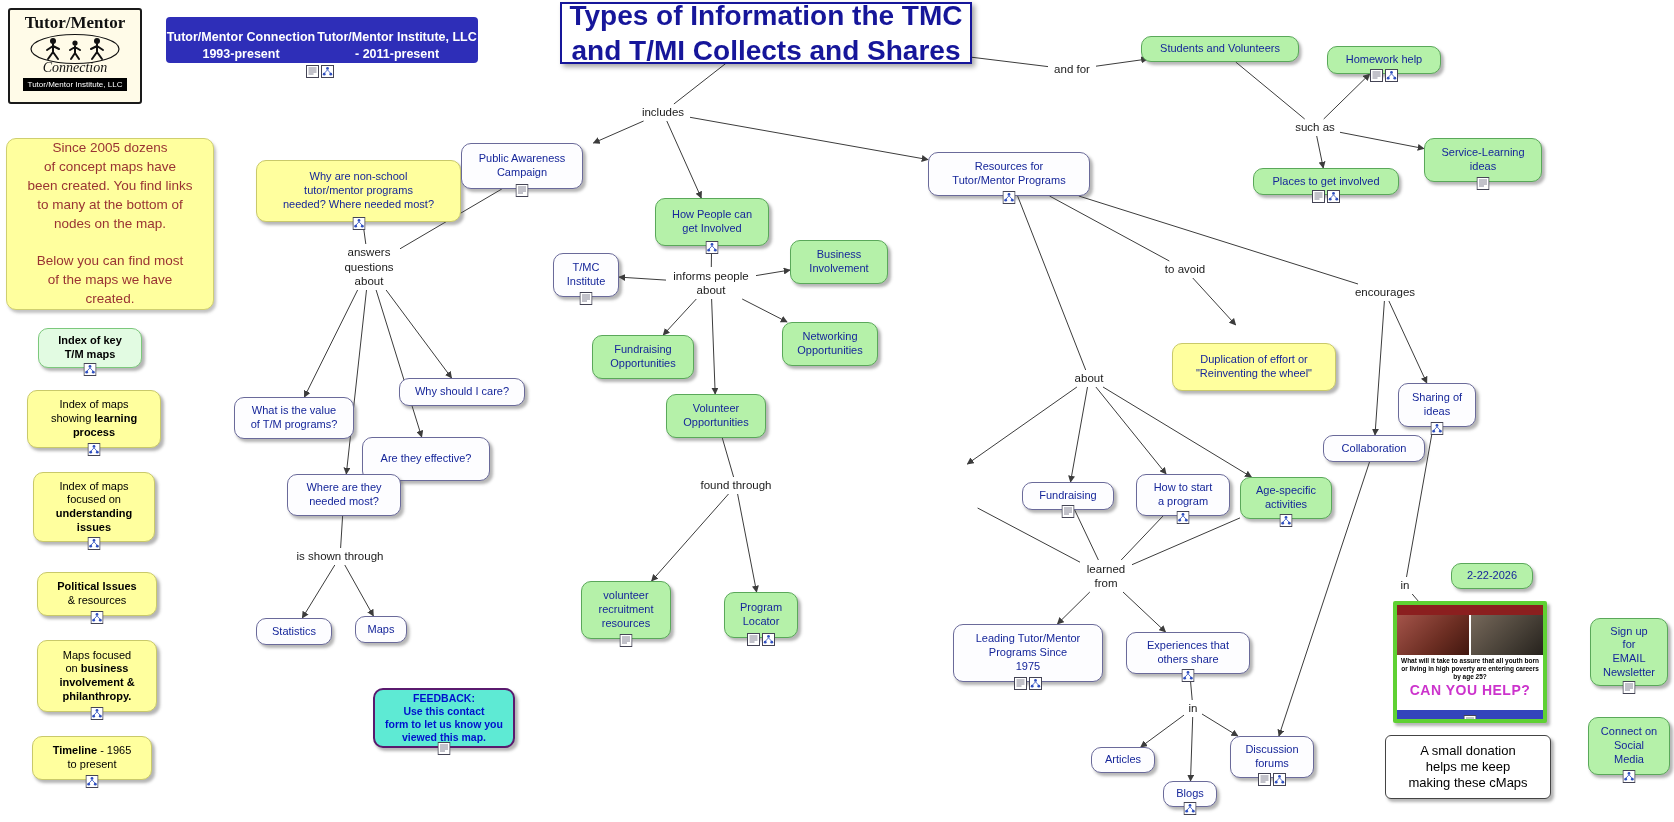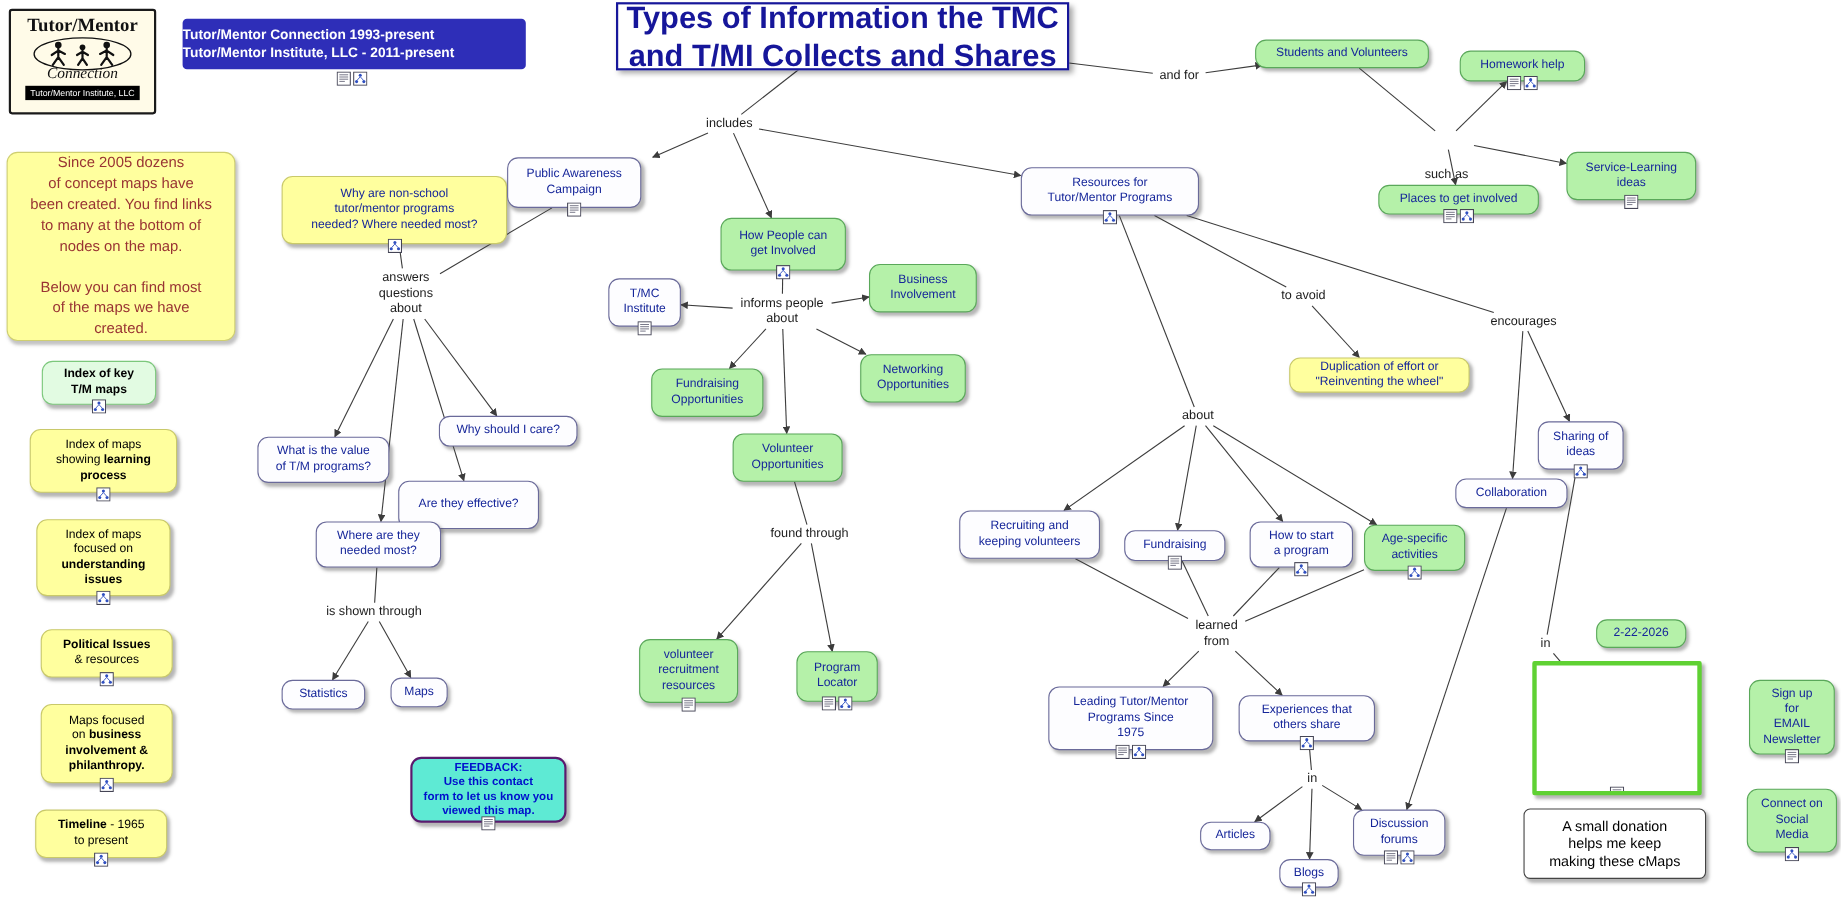--- a/index.html
+++ b/index.html
@@ -36,21 +36,21 @@
   .img-foot{height:9px;background:#3344bb;margin-top:auto}
 
   #logo{position:absolute;left:8px;top:8px;width:134px;height:96px;background:#fffbe8;border:2px solid #1a1a1a;
         border-radius:3px;display:flex;flex-direction:column;align-items:center;justify-content:flex-start;
         padding:3px 3px 4px;box-sizing:border-box;z-index:3}
   .logo-title{font-family:"Liberation Serif",serif;font-weight:bold;font-size:17px;color:#111}
   .logo-script{font-family:"Liberation Serif",serif;font-style:italic;font-size:14px;color:#111;margin-top:-5px}
   .logo-bar{background:#000;color:#fff;font-size:8px;padding:2px 5px;margin-top:2px;white-space:nowrap}
 
   #banner{position:absolute;left:166px;top:17px;width:312px;height:46px;background:#2e2eb8;color:#fff;
-          font-weight:bold;font-size:12.5px;display:flex;flex-direction:column;align-items:flex-start;
+          font-weight:bold;font-size:12.5px;display:flex;flex-direction:row;align-items:flex-end;
           justify-content:center;text-align:center;border-radius:4px;line-height:1.35;z-index:3}
   #banner-icons{position:absolute;left:306px;top:65px;display:flex;gap:2px;z-index:3}
 
   #title{position:absolute;left:560px;top:2px;width:412px;height:62px;background:#fff;border:2px solid #16169a;
          box-shadow:3px 3px 5px rgba(0,0,0,.35);display:flex;flex-direction:column;align-items:center;
          justify-content:center;font-size:28px;font-weight:bold;color:#16169a;line-height:1.25;z-index:3;box-sizing:border-box}
 
   #intro{position:absolute;left:6px;top:138px;width:208px;height:172px;background:#ffff9e;border:1px solid #cfcf70;
          border-radius:10px;color:#993333;font-size:13.5px;line-height:1.4;display:flex;align-items:center;
          justify-content:center;text-align:center;white-space:pre-line;box-shadow:2px 3px 3px rgba(80,80,80,.35);
@@ -355,43 +355,40 @@
           <svg viewBox="0 0 13 13">
             <rect x="0.5" y="0.5" width="12" height="12" fill="#fff" stroke="#445"></rect>
             <circle cx="6.5" cy="3.4" r="1.4" fill="#2f4fc0"></circle>
             <circle cx="3.2" cy="9.2" r="1.4" fill="#2f4fc0"></circle>
             <circle cx="9.8" cy="9.2" r="1.4" fill="#2f4fc0"></circle>
             <path d="M6.5 4.8L3.6 8M6.5 4.8L9.4 8" stroke="#2f4fc0" stroke-width="0.8" fill="none"></path>
           </svg>
         </span>
       </span>
     </div>
-    <div class="node yellow" style="left: 1172px; top: 325px; width: 164px; height: 32px;">
+    <div class="node yellow" style="left: 1172px; top: 343px; width: 164px; height: 48px;">
       <span>Duplication of effort or<br>"Reinventing the wheel"</span>
     </div>
     <div class="node white" style="left: 1398px; top: 383px; width: 78px; height: 44px;">
       <span>Sharing of<br>ideas</span>
       <span class="icons">
         <span class="ric">
           <svg viewBox="0 0 13 13">
             <rect x="0.5" y="0.5" width="12" height="12" fill="#fff" stroke="#445"></rect>
             <circle cx="6.5" cy="3.4" r="1.4" fill="#2f4fc0"></circle>
             <circle cx="3.2" cy="9.2" r="1.4" fill="#2f4fc0"></circle>
             <circle cx="9.8" cy="9.2" r="1.4" fill="#2f4fc0"></circle>
             <path d="M6.5 4.8L3.6 8M6.5 4.8L9.4 8" stroke="#2f4fc0" stroke-width="0.8" fill="none"></path>
           </svg>
         </span>
       </span>
     </div>
     <div class="node white" style="left: 1323px; top: 435px; width: 102px; height: 27px;">
       <span>Collaboration</span>
     </div>
-    <div class="node white" style="left: 872px; top: 464px; width: 128px; height: 44px;">
-      <span>Recruiting and<br>keeping volunteers</span>
-    </div>
     <div class="node white" style="left: 1022px; top: 482px; width: 92px; height: 28px;">
       <span>Fundraising</span>
       <span class="icons">
         <span class="ric">
           <svg viewBox="0 0 13 13">
             <rect x="0.5" y="0.5" width="12" height="12" fill="#fff" stroke="#445"></rect>
             <path d="M2.5 3h8M2.5 5h8M2.5 7h8M2.5 9h5" stroke="#778" stroke-width="0.9" fill="none"></path>
           </svg>
         </span>
       </span>
@@ -492,20 +489,30 @@
             <circle cx="9.8" cy="9.2" r="1.4" fill="#2f4fc0"></circle>
             <path d="M6.5 4.8L3.6 8M6.5 4.8L9.4 8" stroke="#2f4fc0" stroke-width="0.8" fill="none"></path>
           </svg>
         </span>
       </span>
     </div>
     <div class="node green" style="left: 1451px; top: 563px; width: 82px; height: 26px;">
       <span>2-22-2026</span>
     </div>
     <div class="node image" style="left: 1393px; top: 601px; width: 154px; height: 122px;">
+      <span class="imgwrap">
+        <span class="img-head"></span>
+        <span class="img-photos">
+          <span class="ph p1"></span>
+          <span class="ph p2"></span>
+        </span>
+        <span class="img-cap">What will it take to assure that all youth born or living in high poverty are entering careers by age 25?</span>
+        <span class="img-cta">CAN YOU HELP?</span>
+        <span class="img-foot"></span>
+      </span>
       <span class="icons">
         <span class="ric">
           <svg viewBox="0 0 13 13">
             <rect x="0.5" y="0.5" width="12" height="12" fill="#fff" stroke="#445"></rect>
             <path d="M2.5 3h8M2.5 5h8M2.5 7h8M2.5 9h5" stroke="#778" stroke-width="0.9" fill="none"></path>
           </svg>
         </span>
       </span>
     </div>
     <div class="node note" style="left: 1385px; top: 735px; width: 166px; height: 64px;">
@@ -619,21 +626,21 @@
           </svg>
         </span>
       </span>
     </div>
     <div class="node label" style="left: 636px; top: 104px; width: 54px; height: 17px;">
       <span>includes</span>
     </div>
     <div class="node label" style="left: 1048px; top: 61px; width: 48px; height: 17px;">
       <span>and for</span>
     </div>
-    <div class="node label" style="left: 1290px; top: 119px; width: 50px; height: 17px; margin-top: 32px;">
+    <div class="node label" style="left: 1290px; top: 119px; width: 50px; height: 17px;">
       <span>such as</span>
     </div>
     <div class="node label" style="left: 338px; top: 244px; width: 62px; height: 46px;">
       <span>answers<br>questions<br>about</span>
     </div>
     <div class="node label" style="left: 666px; top: 267px; width: 90px; height: 32px;">
       <span>informs people<br>about</span>
     </div>
     <div class="node label" style="left: 690px; top: 477px; width: 92px; height: 17px;">
       <span>found through</span>

